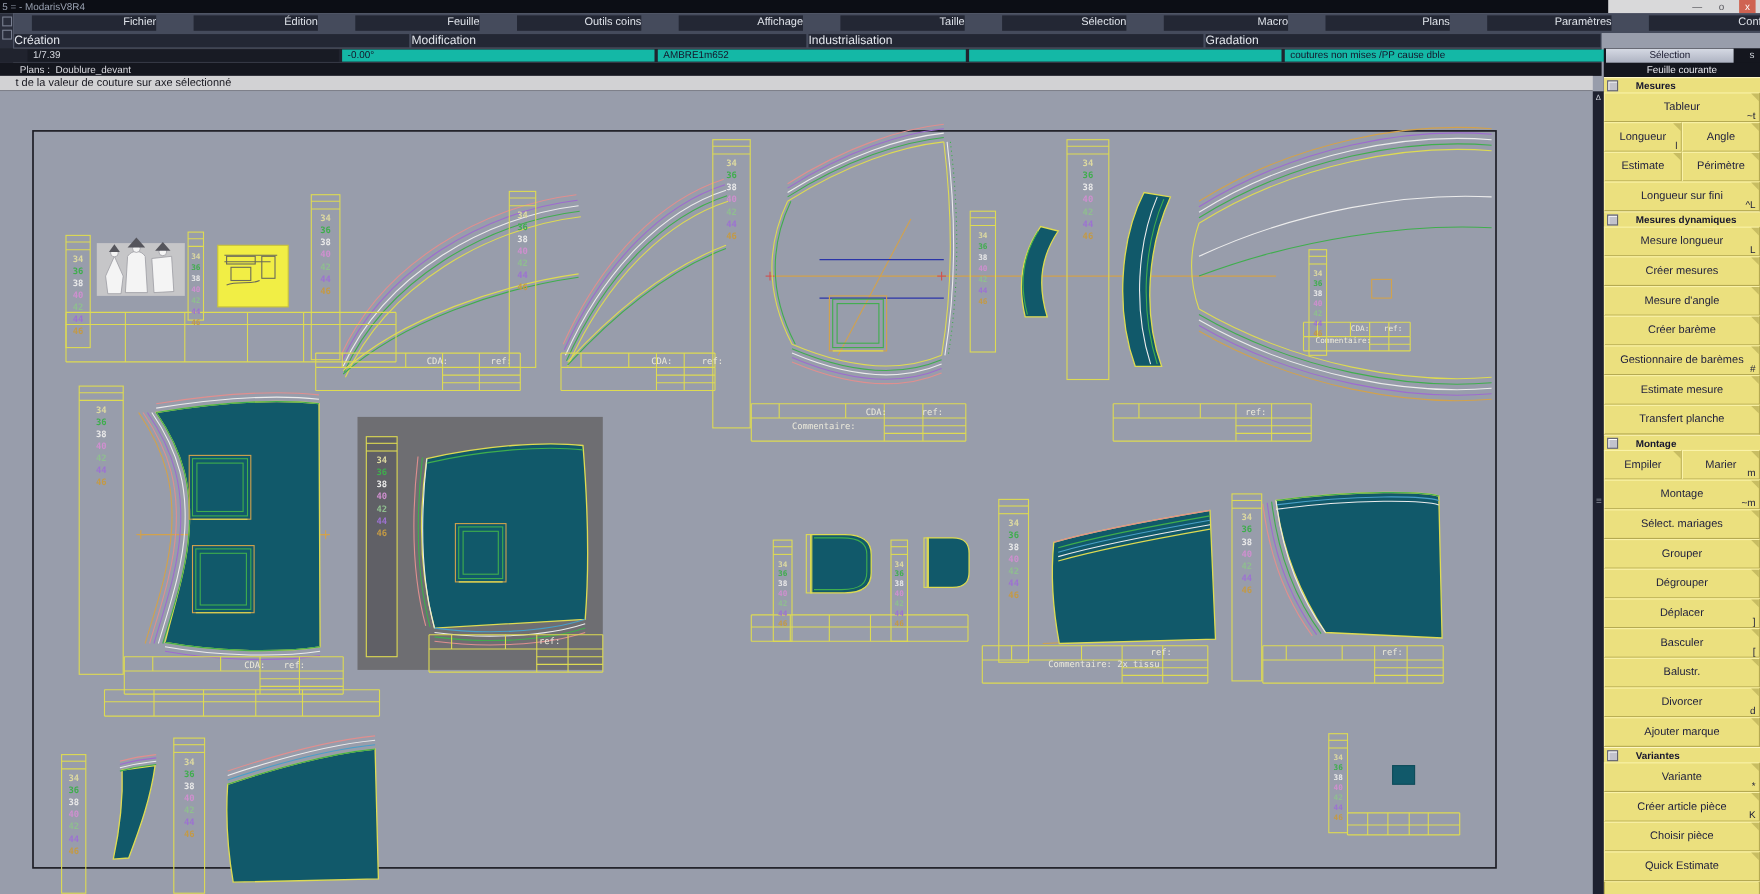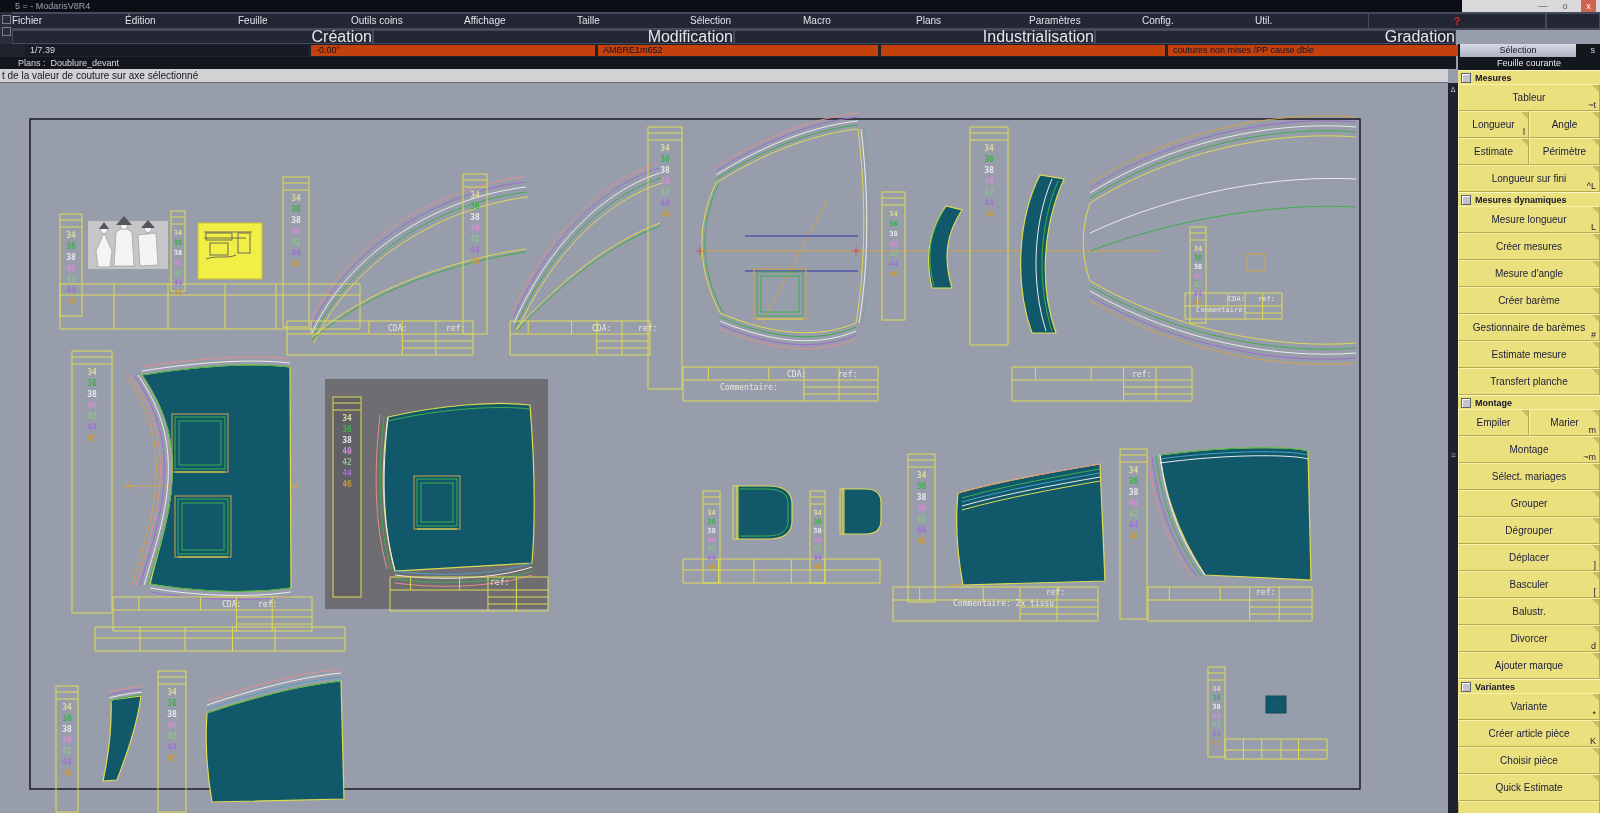--- a/index.html
+++ b/index.html
@@ -1,61 +1,61 @@
 <!DOCTYPE html>
 <html><head>
 <meta charset="utf-8">
 <style>
   html,body{margin:0;padding:0}
   body{width:1600px;height:813px;overflow:hidden;position:relative;background:#989dab;
        font-family:"Liberation Sans",sans-serif;-webkit-font-smoothing:antialiased}
   
   .titlebar{position:absolute;left:0;top:0;width:1600px;height:12px;background:#0c0e15;
-            color:#9aa2b2;font-size:9px;line-height:12px;padding-left:15px;box-sizing:border-box}
+            color:#9aa2b2;font-size:9px;line-height:12px;padding-left:2px;box-sizing:border-box}
   .win-controls{position:absolute;right:0;top:0;height:12px;width:138px;background:#d9d9da;
                 display:flex;align-items:center;justify-content:flex-end;gap:10px;padding-right:4px;box-sizing:border-box}
   .wc{color:#5a5a60;font-size:9px;line-height:12px;width:12px;text-align:center;cursor:default}
   .wc.close{background:#cf6352;color:#fff;width:15px}
   
   .corner-left{position:absolute;left:0;top:12px;width:12px;height:45px;background:#2a2e3c}
   .corner-left i{display:block;width:7px;height:7px;border:1px solid #7a8092;margin:3px auto 0}
   .menurow{position:absolute;left:12px;top:12px;width:1588px;height:18px;background:#454b5c;display:flex}
-  .menu-item{flex:0 0 113px;margin:2px 0;background:#232734;color:#dfe3ea;font-size:10px;
-             text-align:left;line-height:14px;cursor:default}
+  .menu-item{flex:0 0 113px;margin:2px 17px;background:#232734;color:#dfe3ea;font-size:10px;
+             text-align:right;line-height:14px;cursor:default}
   .menu-help{flex:0 0 176px;margin:2px 1px;background:#232734;color:#d22;font-weight:bold;
              font-size:11px;text-align:center;line-height:14px}
   .menu-fill{flex:1;margin:2px 1px;background:#232734}
   .moderow{position:absolute;left:12px;top:30px;width:1444px;height:14px;background:#454b5c;display:flex}
-  .mode-item{flex:1;margin:1px;background:#232734;color:#e3e6ec;font-size:16px;text-align:right;line-height:12px}
+  .mode-item{flex:1;margin:1px;background:#232734;color:#e3e6ec;font-size:11px;text-align:left;line-height:12px}
   
   .fieldrow{position:absolute;left:0;top:44px;width:1456px;height:13px;background:#20232e}
   .f{position:absolute;top:1px;height:11px;line-height:11px;font-size:9px;padding-left:5px;box-sizing:border-box;
      font-family:"Liberation Sans",sans-serif}
   .fdark{color:#d6d9e0;background:#181b24}
-  .flight{color:#14142a;background:#c2410c}
+  .flight{color:#14142a;background:#14b8a6}
   
   .plansbar{position:absolute;left:0;top:57px;width:1456px;height:12px;background:#14161e;color:#dcdce2;
             font-size:9px;line-height:12px;padding-left:18px;box-sizing:border-box}
   .statusbar{position:absolute;left:0;top:69px;width:1448px;height:14px;background:#d2d2d4;color:#17171f;
-             font-size:10px;line-height:14px;padding-left:2px;box-sizing:border-box;border-bottom:1px solid #6a6d78}
+             font-size:10px;line-height:14px;padding-left:14px;box-sizing:border-box;border-bottom:1px solid #6a6d78}
   
   .canvas{position:absolute;left:0;top:83px;width:1448px;height:730px;background:#989dab}
   
   .scrollstrip{position:absolute;left:1448px;top:83px;width:10px;height:730px;background:#1e2130}
   .scrollstrip .up{position:absolute;top:3px;left:0;width:10px;text-align:center;color:#cfd3dc;font-size:7px}
   .scrollstrip .grip{position:absolute;top:367px;left:0;width:10px;text-align:center;color:#8a8f9c;font-size:9px;letter-spacing:-1px}
   
   .sidebar{position:absolute;left:1458px;top:44px;width:142px;height:769px;background:#14161e;overflow:hidden}
   .selrow{position:relative;height:13px;background:#14161e}
   .sel-btn{position:absolute;left:2px;top:0;width:116px;height:13px;border:0;background:linear-gradient(#d6dae4,#aeb3c2);
            color:#14142a;font-size:9px;line-height:13px;text-align:center;padding:0;font-family:"Liberation Sans",sans-serif}
   .sel-short{position:absolute;right:5px;top:0;color:#cfd3da;font-size:9px;line-height:13px}
   .sheet-hdr{height:13px;background:#14161e;color:#e8e8ee;font-size:9px;line-height:13px;text-align:center}
   .tools{background:#ebe07e;min-height:743px}
-  .tool-hdr{height:13px;font-size:9px;color:#15152e;display:flex;align-items:center;gap:4px;padding-left:3px;
+  .tool-hdr{height:13px;font-size:9px;color:#15152e;display:flex;align-items:center;gap:16px;padding-left:3px;
             background:#ebe07e;border-top:1px solid #fff7c4;font-weight:bold}
   .tool-hdr .chk{width:8px;height:8px;background:#c2c2cc;border:1px solid #62626c;box-shadow:inset 1px 1px 0 #fff;flex:0 0 auto}
   .tool-row{display:flex}
   .tool-btn{position:relative;flex:1;height:27px;background:#ebe07e;border:1px solid #b5aa52;border-top-color:#faf2a8;
             border-left-color:#faf2a8;box-sizing:border-box;font-size:10px;color:#1c1c3c;display:flex;
             align-items:center;justify-content:center;text-align:center;cursor:default}
   .tool-btn::after{content:"";position:absolute;top:0;right:0;border-style:solid;border-width:0 7px 7px 0;
                    border-color:transparent #c8bd62 transparent transparent}
   .tool-short{position:absolute;right:3px;bottom:0;font-size:9px;color:#20203a}
   .tool-partial{height:16px;background:#ebe07e;border:1px solid #b5aa52;border-top-color:#faf2a8;box-sizing:border-box}

